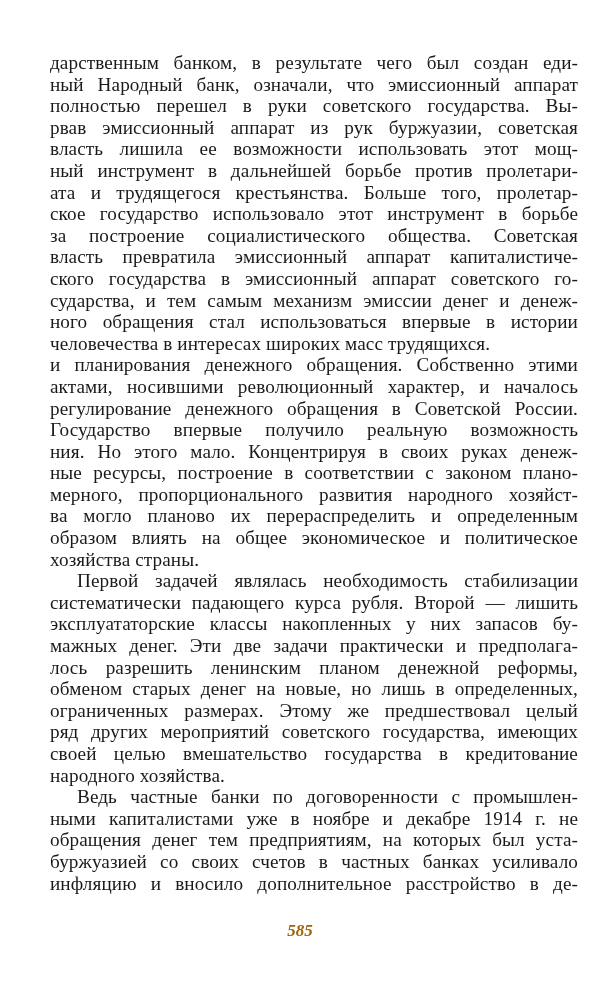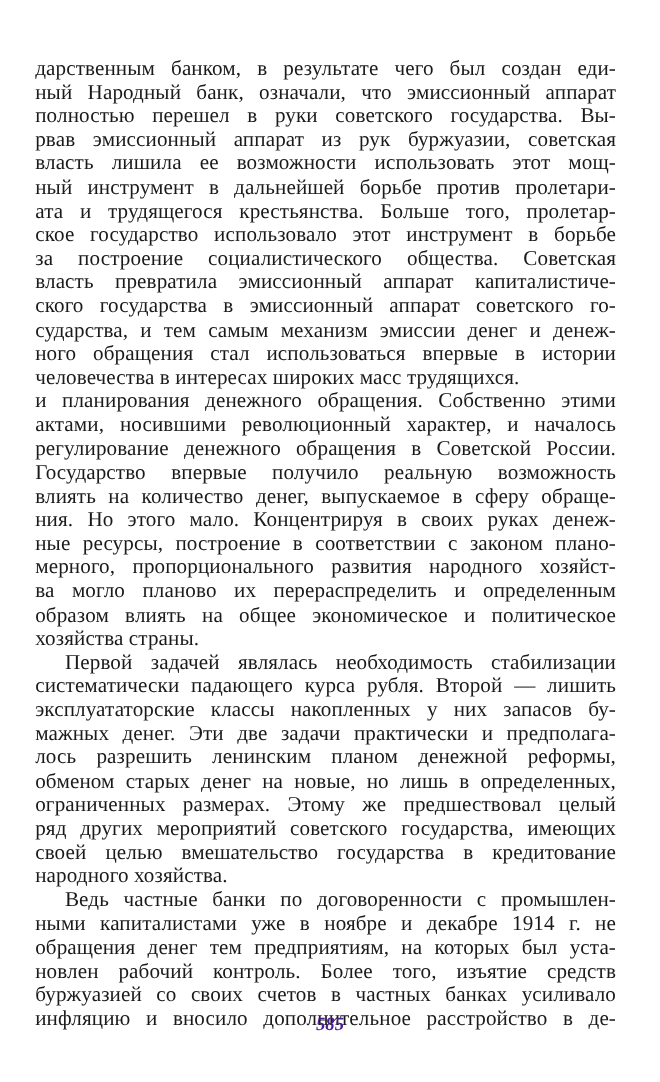--- a/index.html
+++ b/index.html
@@ -9,21 +9,21 @@
     }
     body {
       width: 600px;
       height: 984px;
       position: relative;
       overflow: hidden;
       color: #1a1a1a;
     }
     .page {
       position: absolute;
-      left: 32px;
+      left: 50px;
       top: 52px;
       width: 528px;
     }
     .line {
       display: block;
       height: 21.6px;
       line-height: 21.6px;
       font-family: "Liberation Serif", "DejaVu Serif", serif;
       font-size: 19.2px;
       white-space: nowrap;
@@ -40,21 +40,21 @@
     .page-number {
       position: absolute;
       left: 0;
       width: 600px;
       top: 921px;
       text-align: center;
       font-family: "Liberation Serif", "DejaVu Serif", serif;
       font-weight: bold;
       font-style: italic;
       font-size: 17px;
-      color: #4c1d95;
+      color: #a16207;
     }
   </style>
 </head>
 <body>
 
 <div class="page">
 
   <div>
     <span class="line">дарственным банком, в результате чего был создан еди-</span>
     <span class="line">ный Народный банк, означали, что эмиссионный аппарат</span>
@@ -70,21 +70,20 @@
     <span class="line">сударства, и тем самым механизм эмиссии денег и денеж-</span>
     <span class="line">ного обращения стал использоваться впервые в истории</span>
     <span class="line last">человечества в интересах широких масс трудящихся.</span>
   </div>
 
   <div>
     <span class="line">и планирования денежного обращения. Собственно этими</span>
     <span class="line">актами, носившими революционный характер, и началось</span>
     <span class="line">регулирование денежного обращения в Советской России.</span>
     <span class="line">Государство впервые получило реальную возможность</span>
-    <span class="line">влиять на количество денег, выпускаемое в сферу обраще-</span>
     <span class="line">ния. Но этого мало. Концентрируя в своих руках денеж-</span>
     <span class="line">ные ресурсы, построение в соответствии с законом плано-</span>
     <span class="line">мерного, пропорционального развития народного хозяйст-</span>
     <span class="line">ва могло планово их перераспределить и определенным</span>
     <span class="line">образом влиять на общее экономическое и политическое</span>
     <span class="line last">хозяйства страны.</span>
   </div>
 
   <div>
     <span class="line indent">Первой задачей являлась необходимость стабилизации</span>
@@ -96,19 +95,18 @@
     <span class="line">ограниченных размерах. Этому же предшествовал целый</span>
     <span class="line">ряд других мероприятий советского государства, имеющих</span>
     <span class="line">своей целью вмешательство государства в кредитование</span>
     <span class="line last">народного хозяйства.</span>
   </div>
 
   <div>
     <span class="line indent">Ведь частные банки по договоренности с промышлен-</span>
     <span class="line">ными капиталистами уже в ноябре и декабре 1914 г. не</span>
     <span class="line">обращения денег тем предприятиям, на которых был уста-</span>
-    <span class="line">новлен рабочий контроль. Более того, изъятие средств</span>
     <span class="line">буржуазией со своих счетов в частных банках усиливало</span>
     <span class="line">инфляцию и вносило дополнительное расстройство в де-</span>
   </div>
 </div>
 
 <div class="page-number">585</div>
 
 </body></html>

